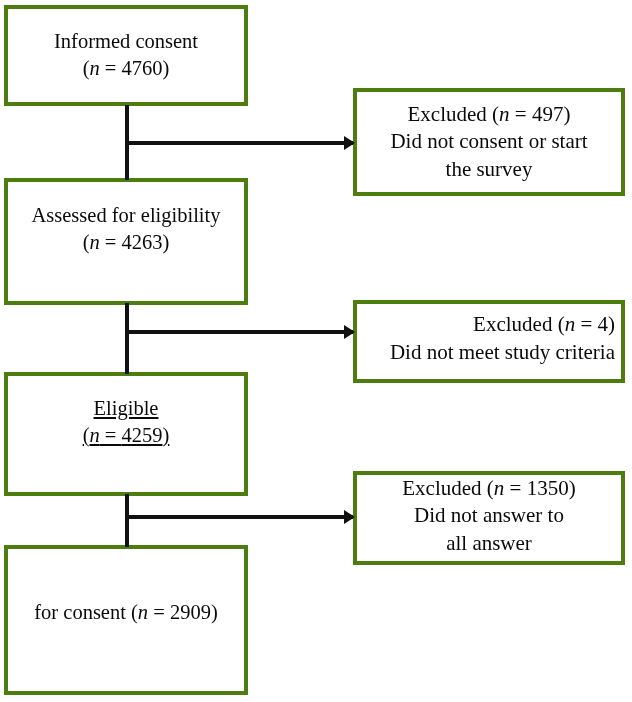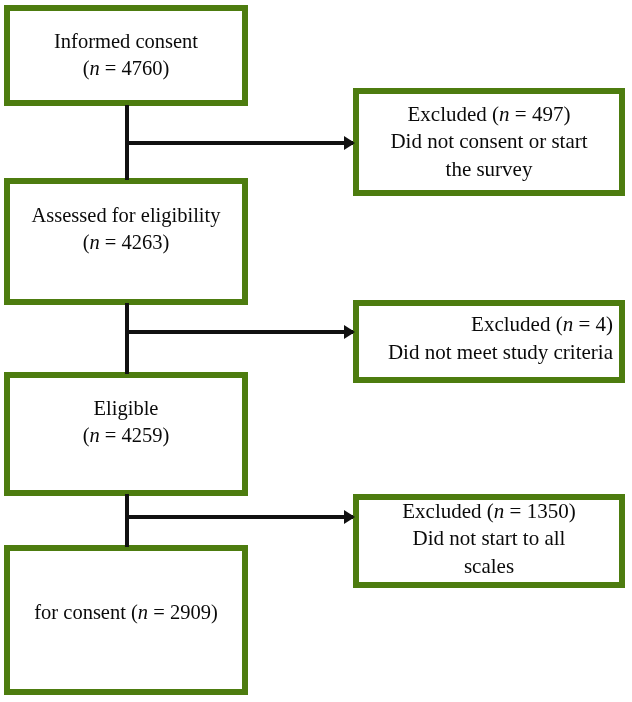--- a/index.html
+++ b/index.html
@@ -12,21 +12,21 @@
     width: 632px;
     height: 702px;
     background: #ffffff;
     font-family: "Liberation Serif", "DejaVu Serif", serif;
     color: #0a0a0a;
     overflow: hidden;
   }
   .node {
     position: absolute;
     box-sizing: border-box;
-    border: 6px solid #4d7c0f;
+    border: 4px solid #4d7c0f;
     background: #ffffff;
     display: flex;
     align-items: center;
     justify-content: center;
     text-align: center;
   }
   .node .lines {
     width: 100%;
     padding: 0 6px;
     box-sizing: border-box;
@@ -73,21 +73,21 @@
     </div>
   </div>
 
   <div class="node primary" style="left:4px; top:178px; width:244px; height:127px;justify-content:flex-end;">
     <div class="lines" style="transform:translateY(-13px);">
       <span class="line">Assessed for eligibility</span>
       <span class="line"><span>(</span><span class="ital">n</span><span> = </span><span>4263</span><span>)</span></span>
     </div>
   </div>
 
-  <div class="node primary" style="left:4px; top:372px; width:244px; height:124px;">
+  <div class="node primary" style="left:4px; top:372px; width:244px; height:124px;text-decoration:underline;">
     <div class="lines" style="transform:translateY(-12px);">
       <span class="line">Eligible</span>
       <span class="line"><span>(</span><span class="ital">n</span><span> = </span><span>4259</span><span>)</span></span>
     </div>
   </div>
 
   <div class="node primary" style="left:4px; top:545px; width:244px; height:150px;">
     <div class="lines" style="transform:translateY(-8px);">
       <span class="line"><span>for consent (</span><span class="ital">n</span><span> = </span><span>2909</span><span>)</span></span>
     </div>
@@ -100,24 +100,24 @@
     </div>
   </div>
 
   <div class="node excluded" style="left:353px; top:300px; width:272px; height:83px;">
     <div class="lines" style="transform:translateY(-3px);text-align:right;">
       <span class="line"><span>Excluded (</span><span class="ital">n</span><span> = </span><span>4</span><span>)</span></span>
       <span class="line">Did not meet study criteria</span>
     </div>
   </div>
 
-  <div class="node excluded" style="left:353px; top:494px; width:272px; height:94px;">
+  <div class="node excluded" style="left:353px; top:471px; width:272px; height:94px;">
     <div class="lines" style="transform:translateY(-2px);">
       <span class="line"><span>Excluded (</span><span class="ital">n</span><span> = </span><span>1350</span><span>)</span></span>
-      <span class="line wrapit" style="padding:0 42px;">Did not start to all scales</span>
+      <span class="line wrapit" style="padding:0 42px;">Did not answer to all answer</span>
     </div>
   </div>
 
   <div class="conn v" style="left:125px; top:105px; height:75px;"></div>
   <div class="conn h" style="left:125px; top:141px; width:228px;"></div>
   <div class="arrowhead" style="left:344px; top:136px;"></div>
 
   <div class="conn v" style="left:125px; top:303px; height:71px;"></div>
   <div class="conn h" style="left:125px; top:330px; width:228px;"></div>
   <div class="arrowhead" style="left:344px; top:325px;"></div>

